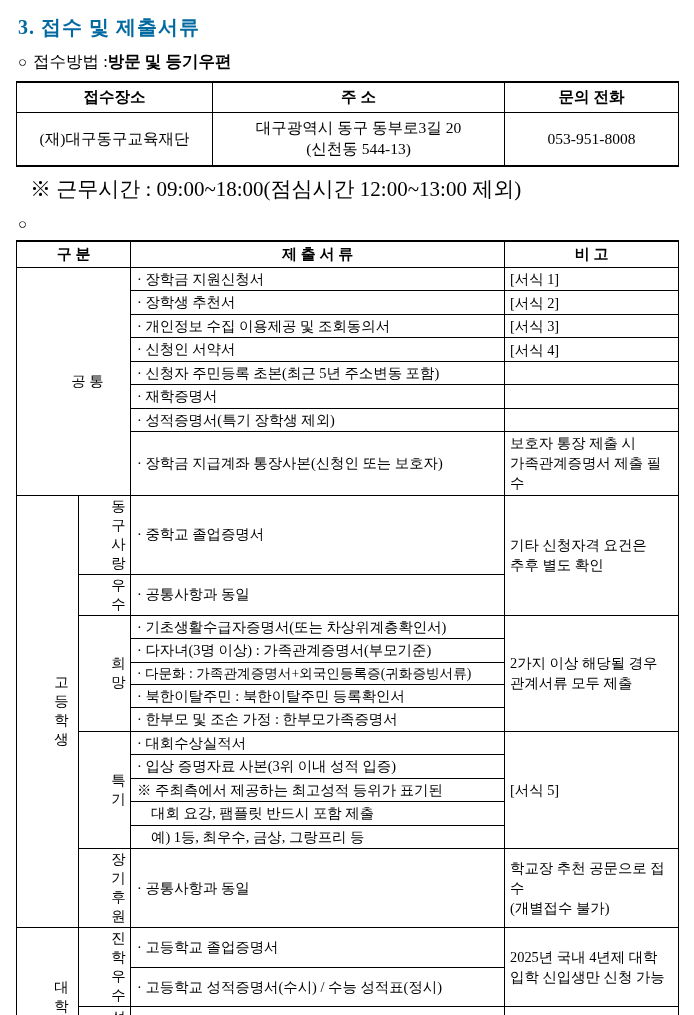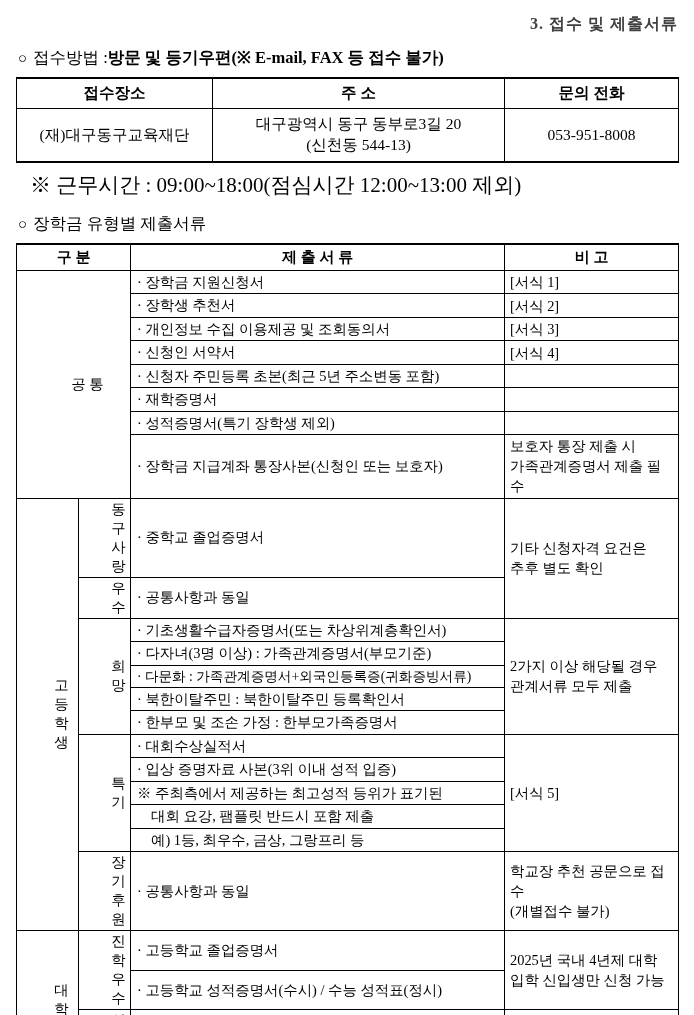--- a/index.html
+++ b/index.html
@@ -13,26 +13,25 @@
     font-family: "Liberation Serif", serif;
     color: #000000;
   }
   .page {
     position: relative;
     width: 694px;
     padding: 14px 16px 10px 16px;
     box-sizing: border-box;
   }
   .section-title {
-    color: #404040;
+    color: #0369a1;
     font-weight: bold;
-    font-size: 16px;
+    font-size: 20px;
     letter-spacing: 1px;
     margin: 0 0 10px 2px;
-    text-align: right;
   }
   .line-row {
     display: flex;
     align-items: baseline;
     font-size: 16.5px;
     margin: 6px 0 8px 2px;
   }
   .bullet-circle {
     display: inline-block;
     width: 15px;
@@ -124,21 +123,20 @@
 <body>
 
 <div class="page">
 
   <div class="section-title">3. 접수 및 제출서류</div>
 
   <div class="line-row">
     <span class="bullet-circle">○</span>
     <span class="lead-text">접수방법 : </span>
     <span class="lead-text bold-seg">방문 및 등기우편</span>
-    <span class="lead-text bold-seg">(※ E-mail, FAX 등 접수 불가)</span>
   </div>
 
   <table class="tbl1">
     <colgroup>
       <col style="width:196px">
       <col style="width:292px">
       <col style="width:174px">
     </colgroup>
     <thead>
       <tr>
@@ -156,21 +154,20 @@
         </td>
         <td>053-951-8008</td>
       </tr>
     </tbody>
   </table>
 
   <div class="note-line">※ 근무시간 : 09:00~18:00(점심시간 12:00~13:00 제외)</div>
 
   <div class="line-row">
     <span class="bullet-circle">○</span>
-    <span class="lead-text">장학금 유형별 제출서류</span>
   </div>
 
   <table class="tbl2">
     <colgroup>
       <col style="width:62px">
       <col style="width:52px">
       <col style="width:374px">
       <col style="width:174px">
     </colgroup>
     <thead>

